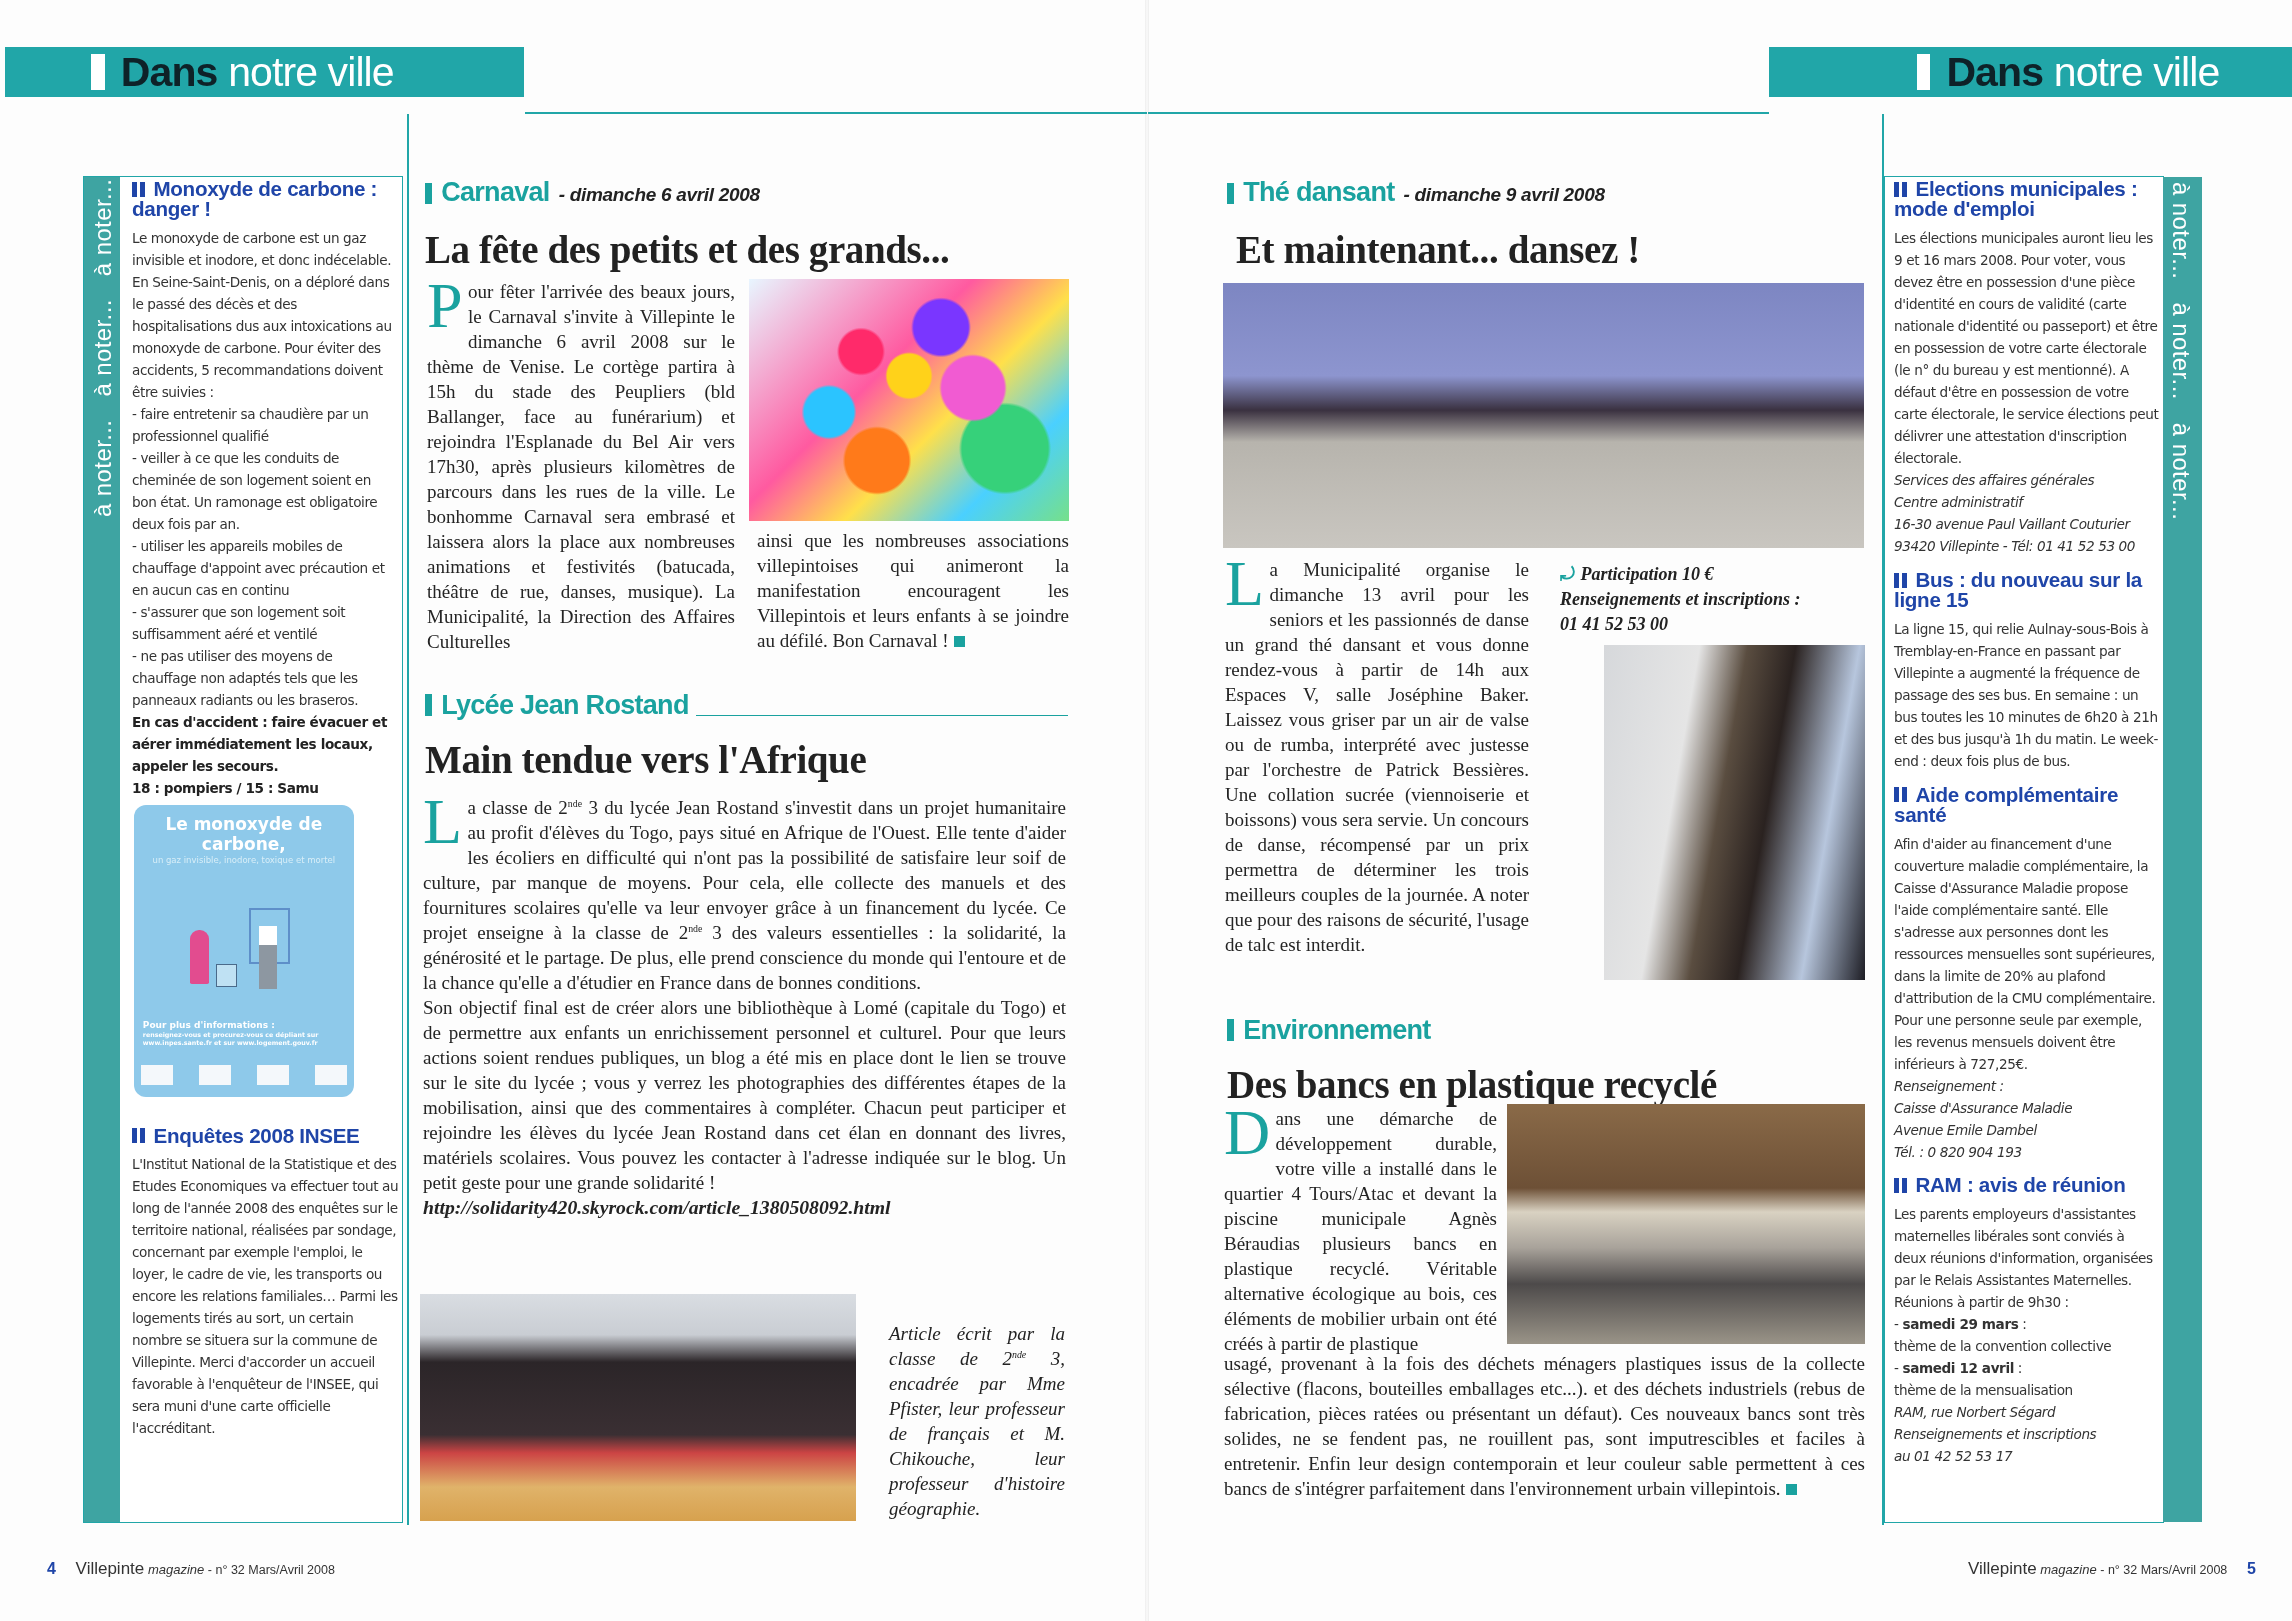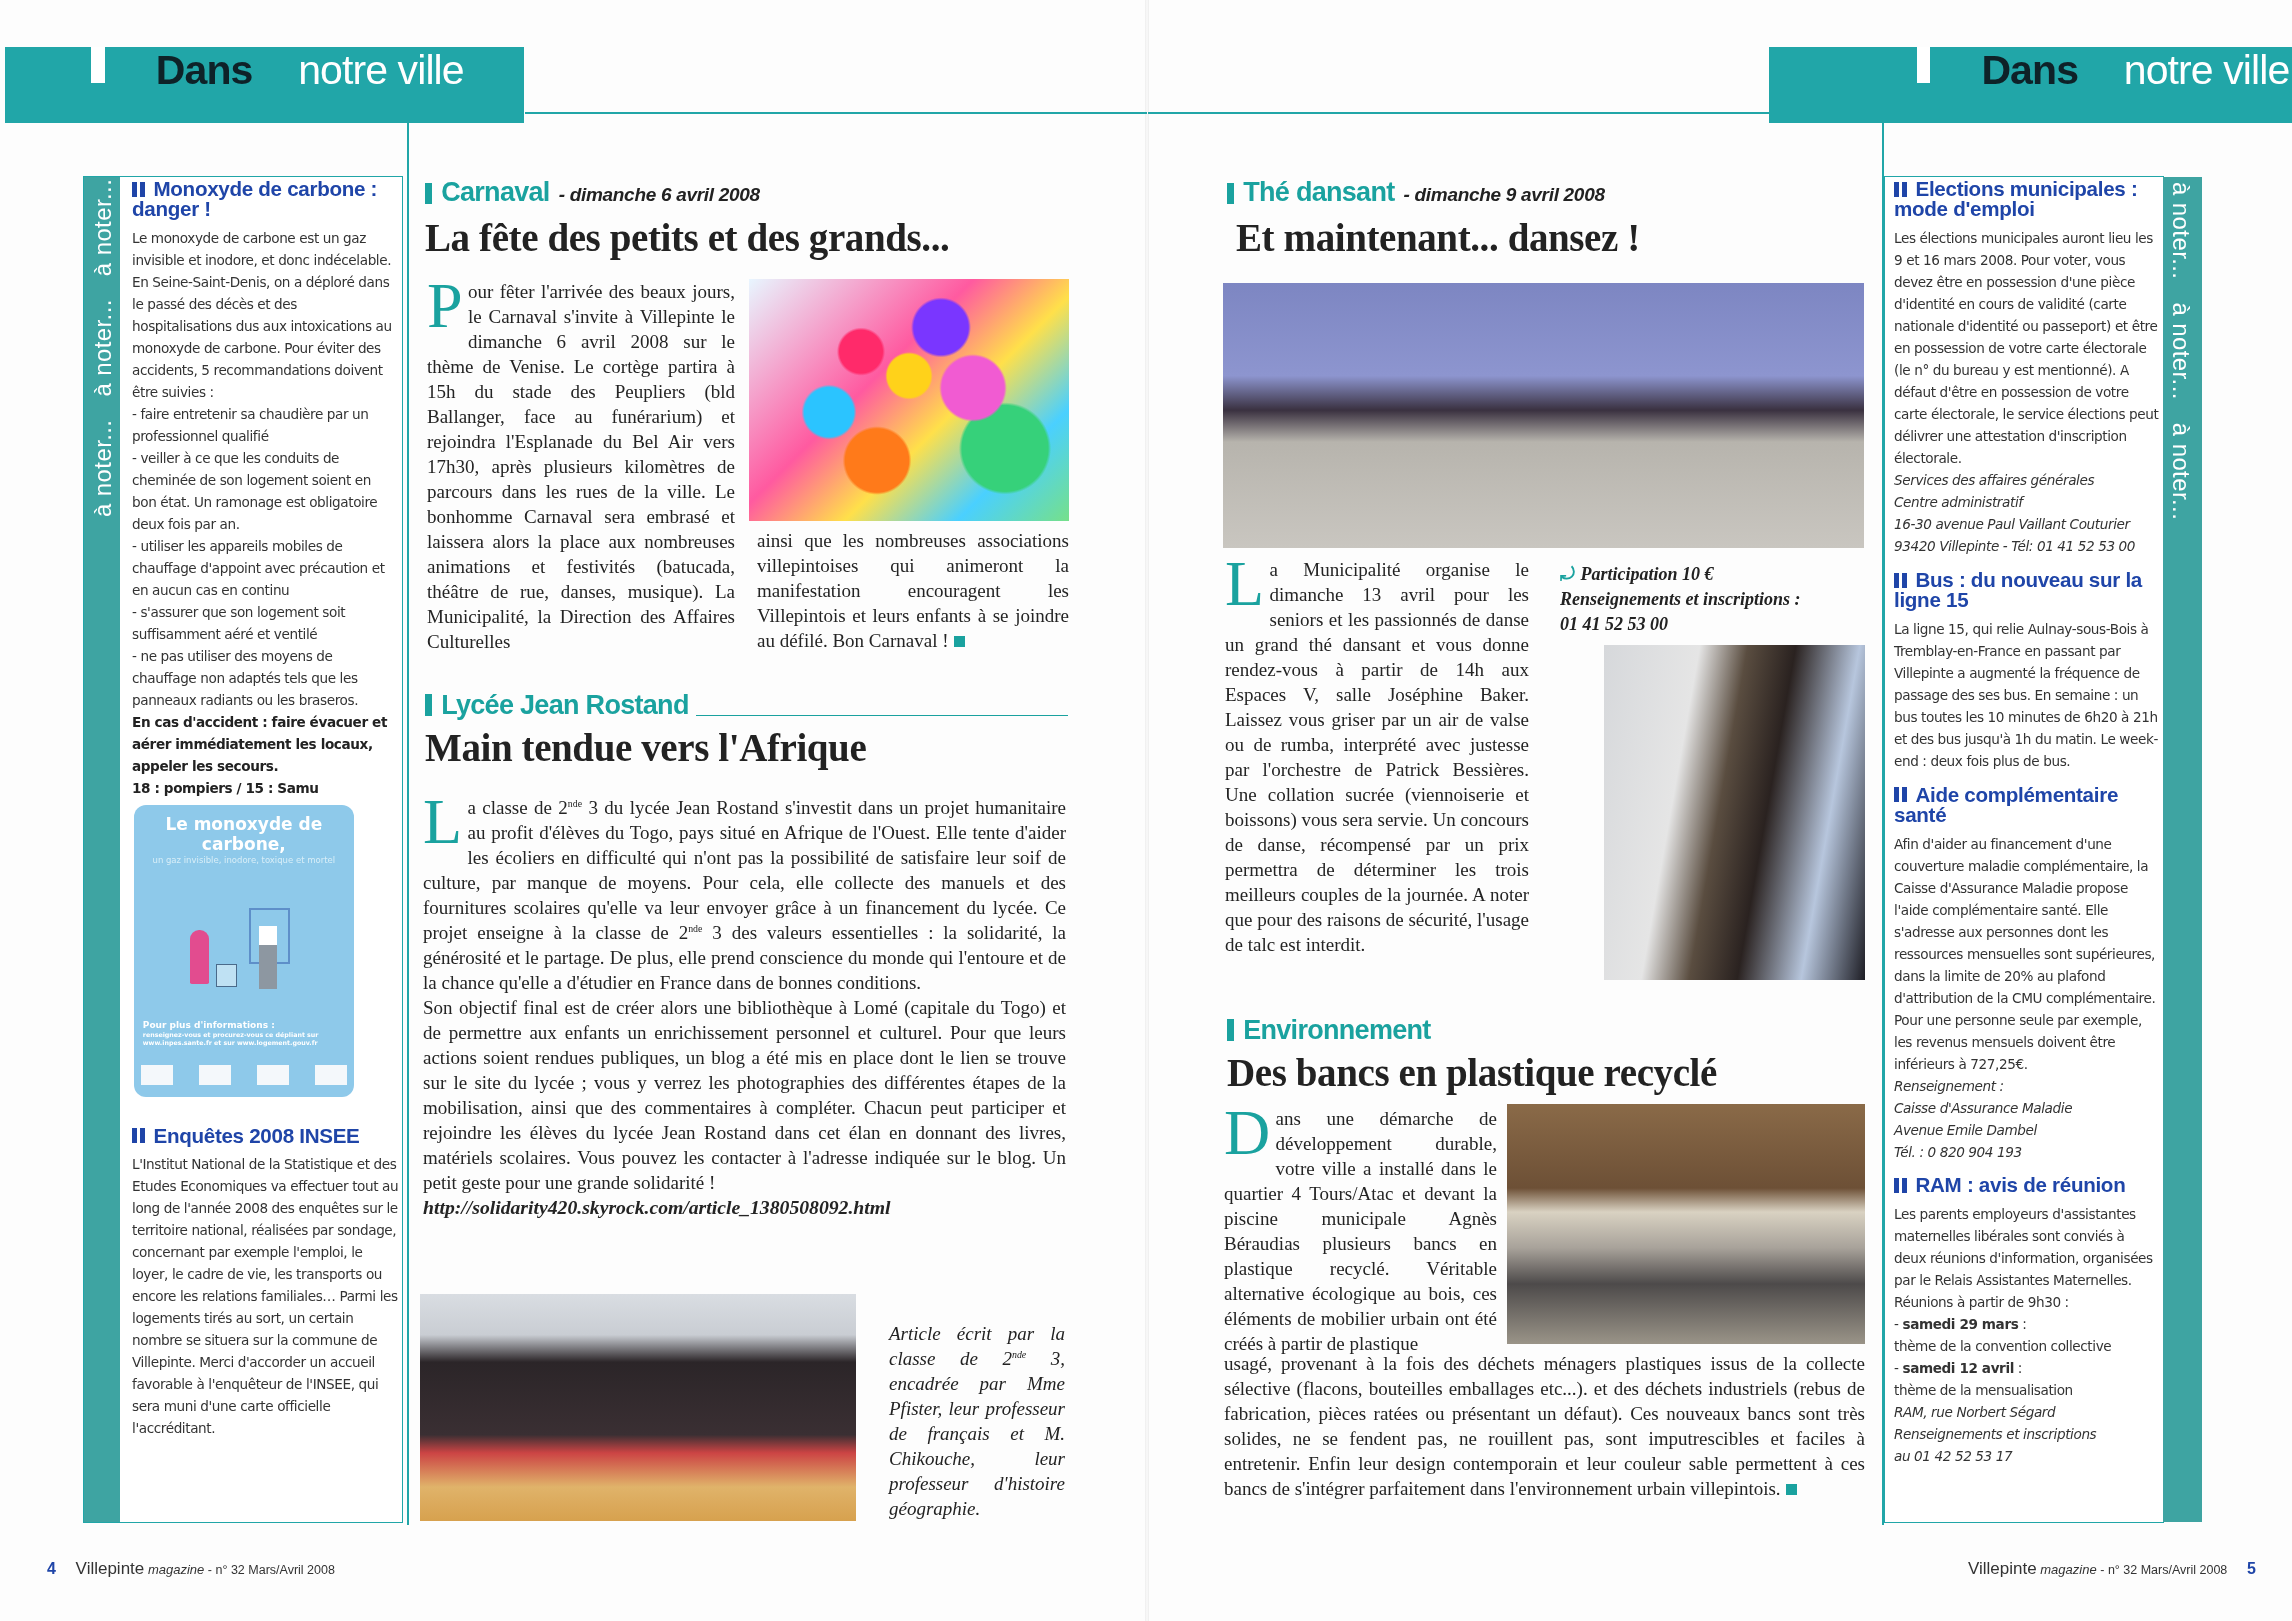--- a/index.html
+++ b/index.html
@@ -5,21 +5,21 @@
   * { box-sizing: border-box; margin: 0; padding: 0; }
   html, body { width: 2293px; height: 1621px; background: #ffffff; overflow: hidden; }
   body { position: relative; font-family: "DejaVu Sans", sans-serif; color: #222; }
 
   .page { position: absolute; top: 0; height: 1621px; background: #fdfdfd; }
   .page-left { left: 0; width: 1146px; }
   .page-right { left: 1146px; width: 1146px; }
   .gutter { position: absolute; left: 1145px; top: 0; width: 3.6px; height: 1621px; background: linear-gradient(90deg,#ededed,#fafafa,#ededed); }
 
   
-  .banner { position: absolute; top: 47px; height: 76px; background: #21a6a8; display: flex; align-items: flex-start; gap: 35px; }
+  .banner { position: absolute; top: 47px; height: 50px; background: #21a6a8; display: flex; align-items: center; }
   .banner-left { left: 5.4px; width: 519px; padding-left: 86px; }
   .banner-right { left: 1769px; width: 524px; padding-left: 148px; }
   .banner-bar { width: 13.4px; height: 36px; background: #fff; margin-right: 16px; }
   .banner-strong { font-family: "Liberation Sans", sans-serif; font-weight: bold; font-size: 41px; color: #0e2228; letter-spacing: -0.9px; margin-right: 10.7px; }
   .banner-light { font-family: "Liberation Sans", sans-serif; font-size: 41px; color: #fff; letter-spacing: -0.9px; }
   .rule-h { position: absolute; height: 1.8px; background: #21a6a8; }
   .rule-v { position: absolute; width: 1.8px; background: #21a6a8; }
 
   
   .sidebar { position: absolute; top: 176px; height: 1347px; border: 1.8px solid #21a6a8; background: #fff; }
@@ -57,21 +57,21 @@
   .poster-info small { display: block; font-size: 6.3px; line-height: 8px; font-weight: bold; }
   .poster-logos { position: absolute; left: 7.2px; right: 7.2px; bottom: 7.2px; height: 29px; display: flex; justify-content: space-between; align-items: center; }
   .poster-logos span { display: block; width: 32px; height: 19.7px; background: #f4f8fb; }
 
   
   .art { position: absolute; font-family: "Liberation Serif", serif; color: #222; }
   .kicker { font-family: "Liberation Sans", sans-serif; font-weight: bold; color: #1aa29f; font-size: 27px; letter-spacing: -0.7px; line-height: 30px; display: flex; align-items: baseline; }
   .kicker .bar { display: inline-block; width: 7.2px; height: 21.5px; background: #1aa29f; margin-right: 9px; align-self: center; }
   .kicker .date { font-style: italic; color: #222; font-size: 19px; margin-left: 9px; letter-spacing: -0.3px; }
   .kicker-rule { flex: 1; height: 1.8px; background: #1aa29f; margin-left: 7.2px; align-self: flex-end; margin-bottom: 3.6px; }
-  .headline { font-family: "Liberation Serif", serif; font-size: 39px; line-height: 47px; color: #222; letter-spacing: -0.4px; margin-top: 4px; }
+  .headline { font-family: "Liberation Serif", serif; font-size: 39px; line-height: 47px; color: #222; letter-spacing: -0.4px; margin-top: 16px; }
   .body { font-family: "Liberation Serif", serif; font-size: 19px; line-height: 25px; text-align: justify; color: #242424; }
   .dropcap { float: left; font-size: 64px; line-height: 50px; color: #1aa29f; margin: 1.8px 5.4px 0 0; font-family: "Liberation Serif", serif; }
   .endmark { display: inline-block; width: 10.7px; height: 10.7px; background: #1aa29f; margin-left: 5.4px; }
   .url { font-weight: bold; font-style: italic; font-size: 19.7px; }
   sup { font-size: 9.9px; vertical-align: 7.2px; line-height: 0; }
 
   .photo { position: absolute; overflow: hidden; }
   .photo-carnaval { background:
       radial-gradient(circle at 35% 30%, #ff2a6a 0 8%, transparent 9%),
       radial-gradient(circle at 50% 40%, #ffd21a 0 10%, transparent 11%),

